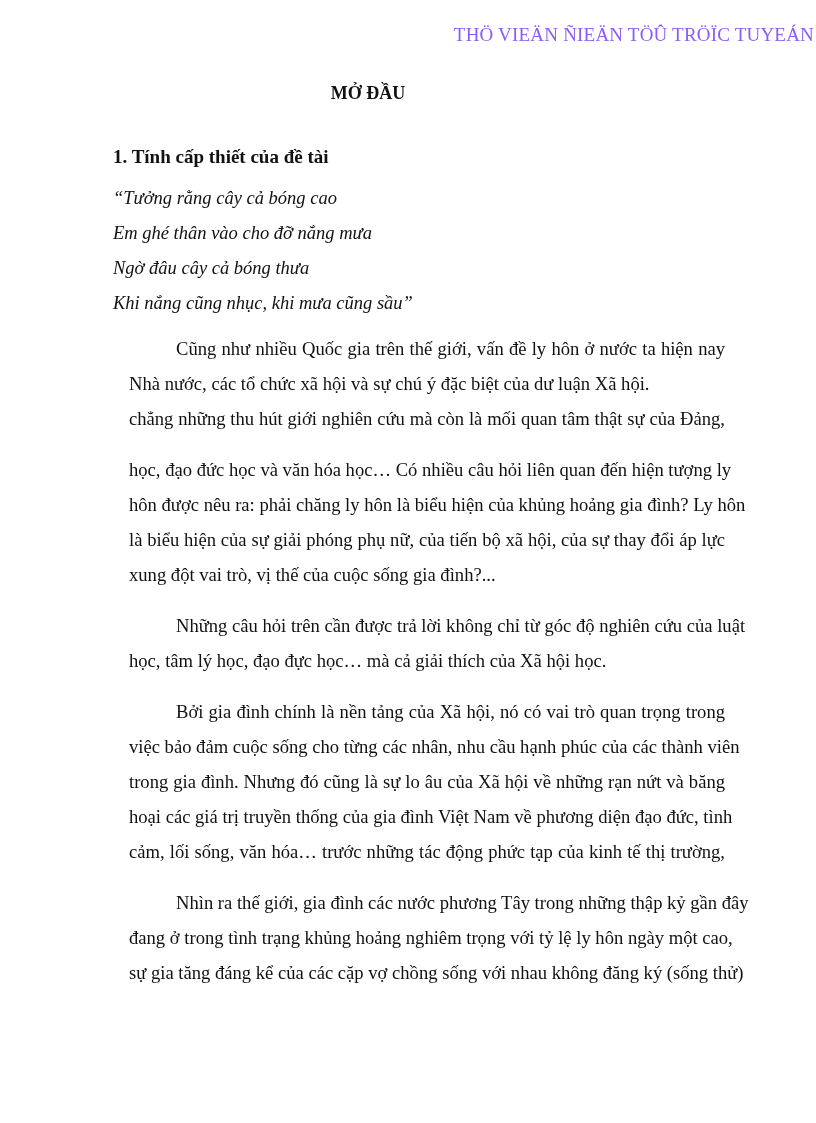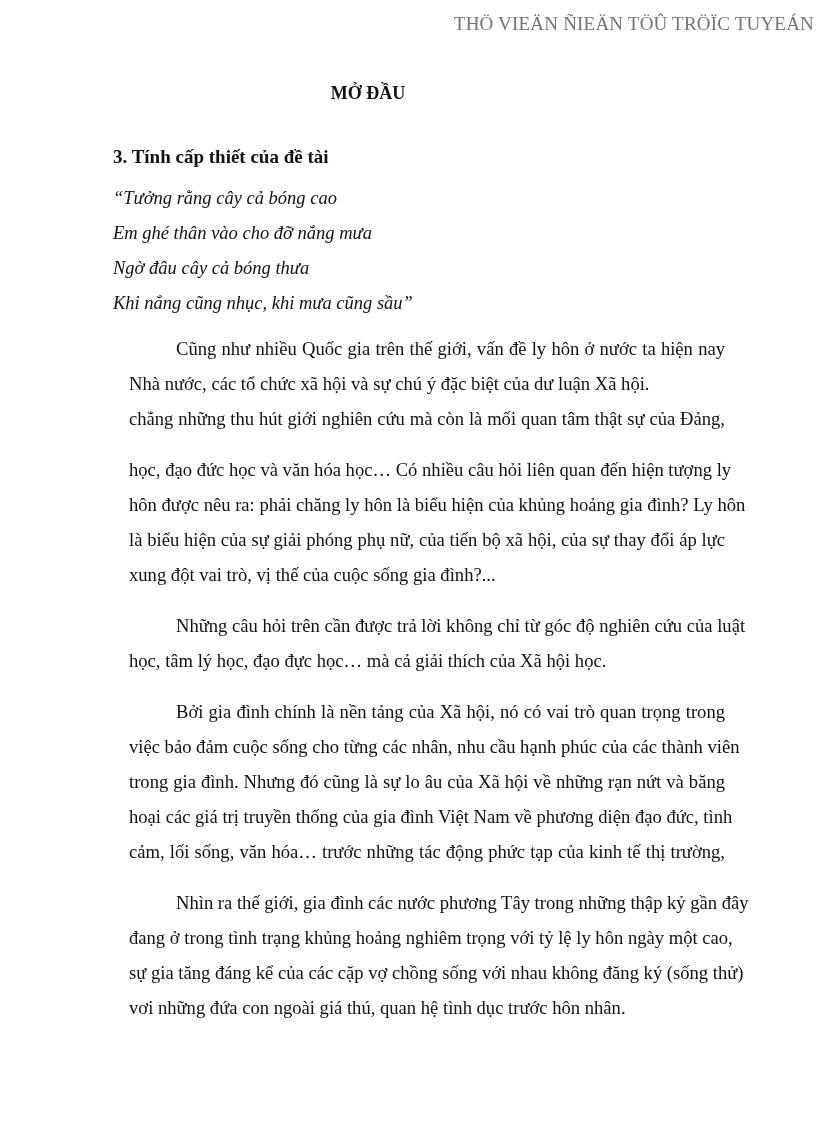--- a/index.html
+++ b/index.html
@@ -10,26 +10,26 @@
     body {
       width: 816px;
       height: 1123px;
       position: relative;
       overflow: hidden;
       font-family: "Liberation Serif", "DejaVu Serif", serif;
       color: #111111;
     }
     .page-header {
       position: absolute;
-      top: 13px;
+      top: 24px;
       right: 2px;
       font-size: 19px;
       letter-spacing: 0.2px;
       white-space: nowrap;
-      color: #737373;
+      color: #8b5cf6;
     }
     .doc-title {
       position: absolute;
       top: 83px;
       left: 0;
       width: 736px;
       text-align: center;
       font-weight: bold;
       font-size: 18px;
     }
@@ -78,21 +78,21 @@
       padding-left: 47px;
     }
   </style>
 </head>
 <body>
 
 <div class="page-header">THÖ VIEÄN ÑIEÄN TÖÛ TRÖÏC TUYEÁN</div>
 
 <div class="doc-title">MỞ ĐẦU</div>
 
-<div class="section-heading">3. Tính cấp thiết của đề tài</div>
+<div class="section-heading">1. Tính cấp thiết của đề tài</div>
 
 <div class="poem">
   <span class="poem-line">“Tưởng rằng cây cả bóng cao</span>
   <span class="poem-line">Em ghé thân vào cho đỡ nắng mưa</span>
   <span class="poem-line">Ngờ đâu cây cả bóng thưa</span>
   <span class="poem-line">Khi nắng cũng nhục, khi mưa cũng sầu”</span>
 </div>
 
 <div class="body-text">
   <div class="para">
@@ -114,15 +114,14 @@
     <span class="line indent">Bởi gia đình chính là nền tảng của Xã hội, nó có vai trò quan trọng trong</span>
     <span class="line">việc bảo đảm cuộc sống cho từng các nhân, nhu cầu hạnh phúc của các thành viên</span>
     <span class="line">trong gia đình. Nhưng đó cũng là sự lo âu của Xã hội về những rạn nứt và băng</span>
     <span class="line">hoại các giá trị truyền thống của gia đình Việt Nam về phương diện đạo đức, tình</span>
     <span class="line">cảm, lối sống, văn hóa… trước những tác động phức tạp  của kinh tế thị trường,</span>
   </div>
   <div class="para">
     <span class="line indent">Nhìn ra thế giới, gia đình các nước phương Tây trong những thập kỷ gần đây</span>
     <span class="line">đang ở trong tình trạng khủng hoảng nghiêm trọng với tỷ lệ ly hôn ngày một cao,</span>
     <span class="line">sự gia tăng đáng kể của các cặp vợ chồng sống với nhau không đăng ký (sống thử)</span>
-    <span class="line last">vơi những đứa con ngoài giá thú, quan hệ tình dục trước hôn nhân.</span>
   </div>
 </div>
 
 </body></html>

